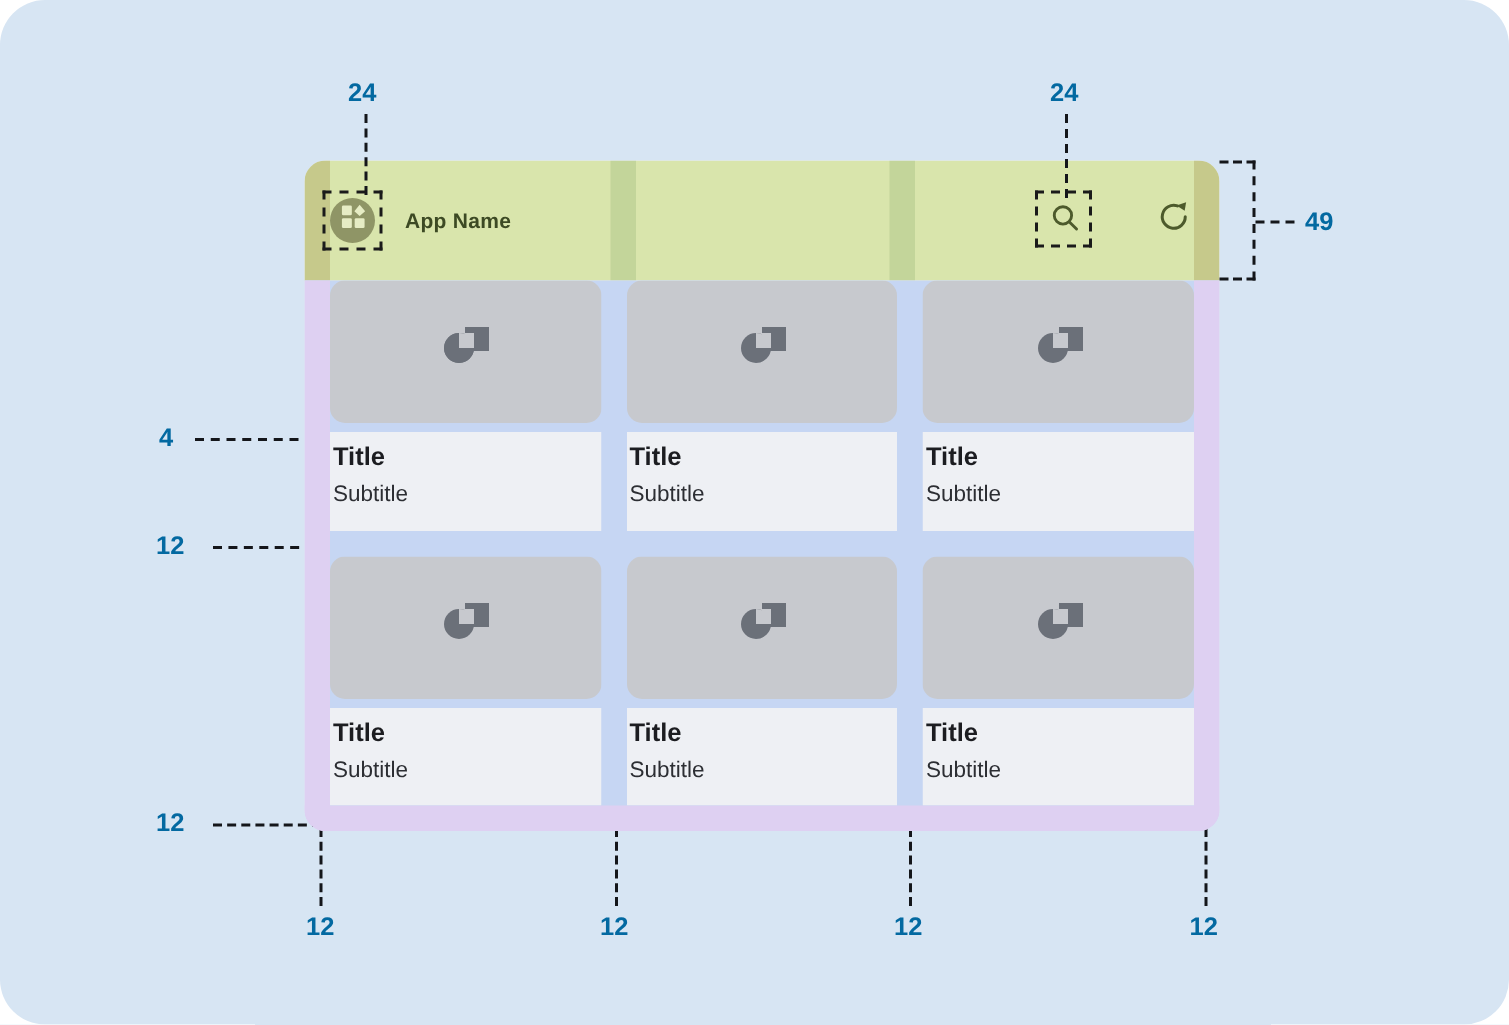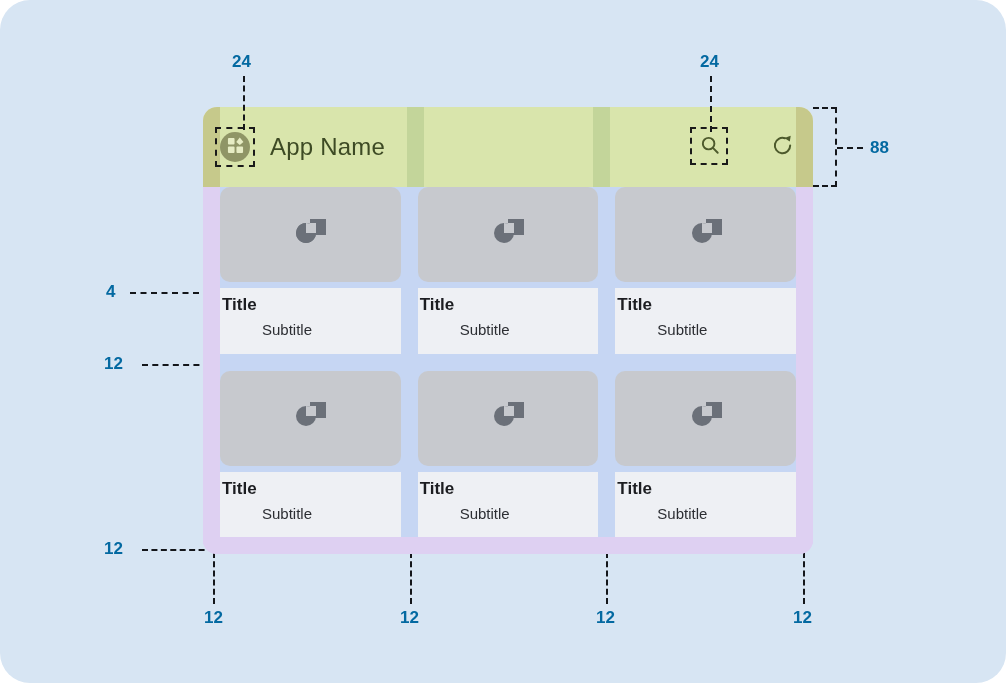--- a/index.html
+++ b/index.html
@@ -92,22 +92,22 @@
   .dash-sel {
     position: absolute;
     left: -5px; top: -5px;
     width: 36px; height: 36px;
     border: 2px dashed #1a1a1a;
     box-sizing: content-box;
     pointer-events: none;
   }
   .app-title {
     margin-left: 20px;
-    font-size: 24px;
-    font-weight: 400;
+    font-size: 14px;
+    font-weight: 700;
     color: #3d4a24;
     letter-spacing: .2px;
     white-space: nowrap;
   }
   .appbar-spacer { flex: 1 1 auto; }
 
   .icon-btn {
     width: 28px;
     height: 28px;
     display: flex;
@@ -196,21 +196,20 @@
     font-weight: 700;
     color: #1c1d21;
     line-height: 1.25;
   }
   .card-subtitle {
     font-size: 15px;
     font-weight: 400;
     color: #2c2e33;
     line-height: 1.35;
     margin-top: 5px;
-    margin-left: 40px;
   }
 
   
   .ann-label {
     position: absolute;
     font-size: 17px;
     font-weight: 700;
     color: #0369a1;
     white-space: nowrap;
   }
@@ -405,21 +404,21 @@
   </div>
 
   <div class="ann-label" style="left:232px; top:52px;">24</div>
   <div class="ann-line-v" style="left:243px; top:76px; height:54px;"></div>
 
   <div class="ann-label" style="left:700px; top:52px;">24</div>
   <div class="ann-line-v" style="left:710px; top:76px; height:56px;"></div>
 
   <div class="ann-bracket" style="left:813px; top:107px; width:24px; height:80px;"></div>
   <div class="ann-line-h" style="left:837px; top:147px; width:26px;"></div>
-  <div class="ann-label" style="left:870px; top:138px;">88</div>
+  <div class="ann-label" style="left:870px; top:138px;">49</div>
 
   <div class="ann-label" style="left:106px; top:282px;">4</div>
   <div class="ann-line-h" style="left:130px; top:292px; width:90px;"></div>
 
   <div class="ann-label" style="left:104px; top:354px;">12</div>
   <div class="ann-line-h" style="left:142px; top:364px; width:78px;"></div>
 
   <div class="ann-label" style="left:104px; top:539px;">12</div>
   <div class="ann-line-h" style="left:142px; top:549px; width:72px;"></div>
 

